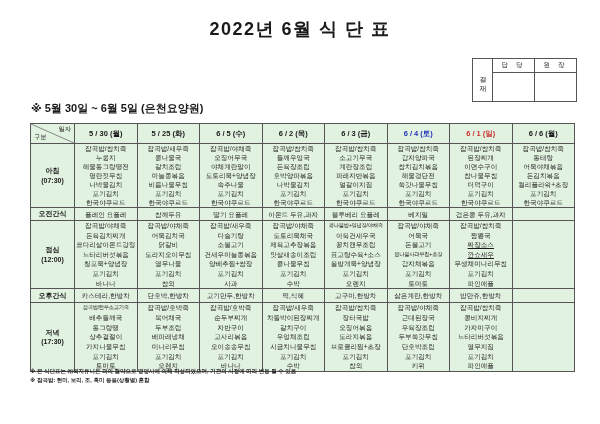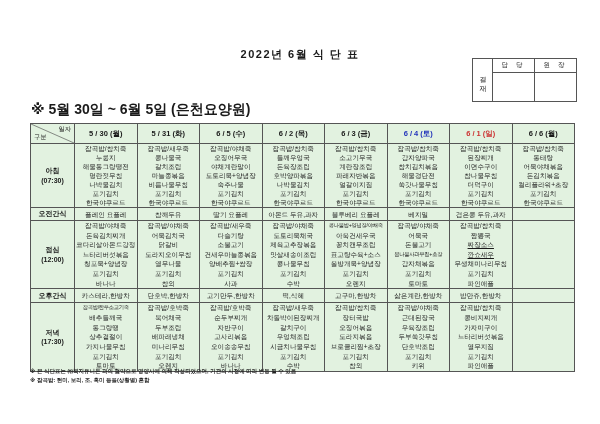--- a/index.html
+++ b/index.html
@@ -1,32 +1,32 @@
 <!DOCTYPE html>
 <html><head>
 <meta charset="utf-8">
 <style>
   html,body{margin:0;padding:0;background:#ffffff;}
   .page{position:relative;width:600px;height:424px;background:#fff;overflow:hidden;
         font-family:"Liberation Sans","DejaVu Sans",sans-serif;color:#1a1a1a;}
-  .title{position:absolute;top:47px;left:0;width:100%;text-align:center;
-         font-size:11px;font-weight:bold;letter-spacing:1.5px;}
+  .title{position:absolute;top:17px;left:0;width:100%;text-align:center;
+         font-size:18px;font-weight:bold;letter-spacing:1.5px;}
   
   .approval{position:absolute;top:58px;left:472px;width:105px;height:44px;
             border:1px solid #555;display:flex;box-sizing:border-box;background:#fff;}
   .ap-stamp{width:19px;border-right:1px solid #555;display:flex;align-items:center;
             justify-content:center;font-size:7px;writing-mode:vertical-lr;
             text-orientation:upright;letter-spacing:2px;}
   .ap-cols{flex:1;display:flex;}
   .ap-col{flex:1;display:flex;flex-direction:column;}
   .ap-col + .ap-col{border-left:1px solid #555;}
   .ap-head{height:13px;border-bottom:1px solid #555;font-size:6.5px;display:flex;
            align-items:center;justify-content:center;letter-spacing:3px;}
   .ap-sign{flex:1;}
-  .subtitle{position:absolute;top:101px;left:31px;font-size:14px;font-weight:bold;}
+  .subtitle{position:absolute;top:101px;left:31px;font-size:11px;font-weight:bold;}
   
   table.menu{position:absolute;top:123px;left:30px;width:545px;border-collapse:collapse;
              table-layout:fixed;}
   .menu th,.menu td{border:1px solid #555;background:#e2f2e0;padding:0;margin:0;
                     text-align:center;vertical-align:middle;overflow:hidden;}
   col.c-label{width:44px;}
   tr.row-head{height:20px;}
   th.date-head{font-size:7.5px;font-weight:bold;}
   th.saturday{color:#2233bb;margin-left:13px;}
   th.sunday{color:#cc3333;}
@@ -85,21 +85,21 @@
     <thead>
       <tr class="row-head" id="head-row">
         <th class="corner">
           <svg viewBox="0 0 44 20" preserveAspectRatio="none">
             <line x1="0" y1="0" x2="44" y2="20" stroke="#555" stroke-width="0.7"></line>
           </svg>
           <span class="c-top">일자</span>
           <span class="c-bot">구분</span>
         </th>
       <th class="date-head">5 / 30 (월)</th>
-          <th class="date-head">5 / 31 (화)</th>
+          <th class="date-head">5 / 25 (화)</th>
           <th class="date-head">6 / 5 (수)</th>
           <th class="date-head">6 / 2 (목)</th>
           <th class="date-head">6 / 3 (금)</th>
           <th class="date-head saturday">6 / 4 (토)</th>
           <th class="date-head sunday">6 / 1 (일)</th>
           <th class="date-head">6 / 6 (월)</th>
         </tr>
     </thead>
     <tbody id="table-body">
         <tr class="row-breakfast">

